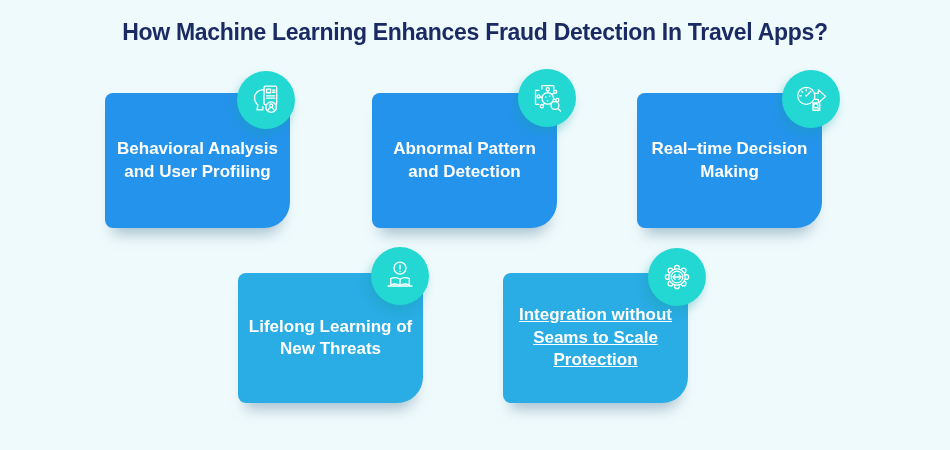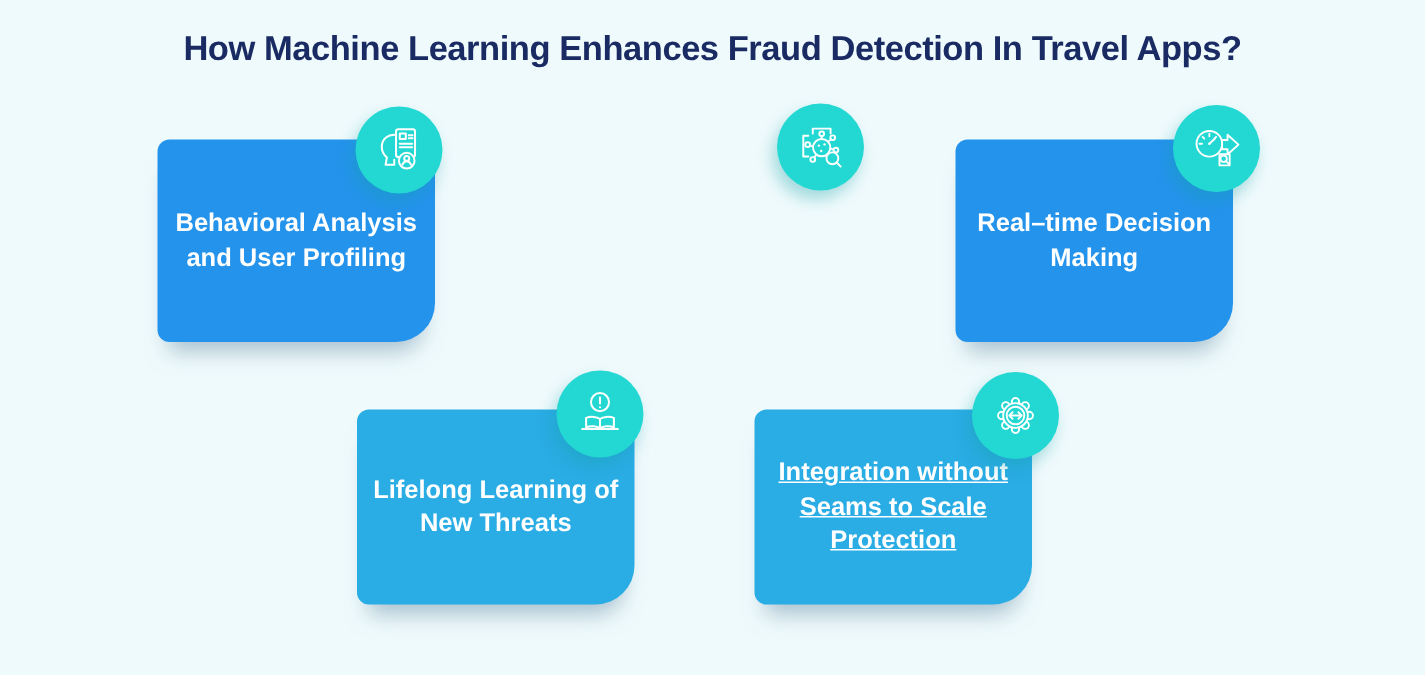--- a/index.html
+++ b/index.html
@@ -44,20 +44,23 @@
 </style>
 </head>
 <body>
 
 <div class="stage">
 
   <div class="title">How Machine Learning Enhances Fraud Detection In Travel Apps?</div>
 
   <div class="card row-top card-1">
     <span>Behavioral Analysis and User Profiling</span>
+  </div>
+  <div class="card row-top card-2">
+    <span>Abnormal Pattern and Detection</span>
   </div>
   <div class="card row-top card-3">
     <span>Real–time Decision Making</span>
   </div>
 
   <div class="card row-bottom card-4">
     <span>Lifelong Learning of New Threats</span>
   </div>
   <div class="card row-bottom card-5">
     <span>Integration without Seams to Scale Protection</span>

